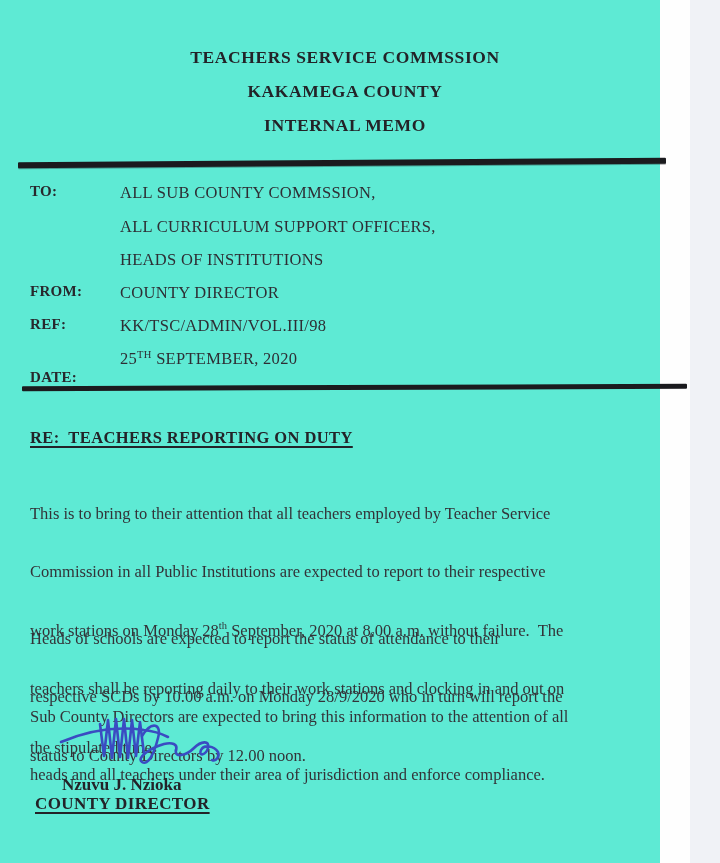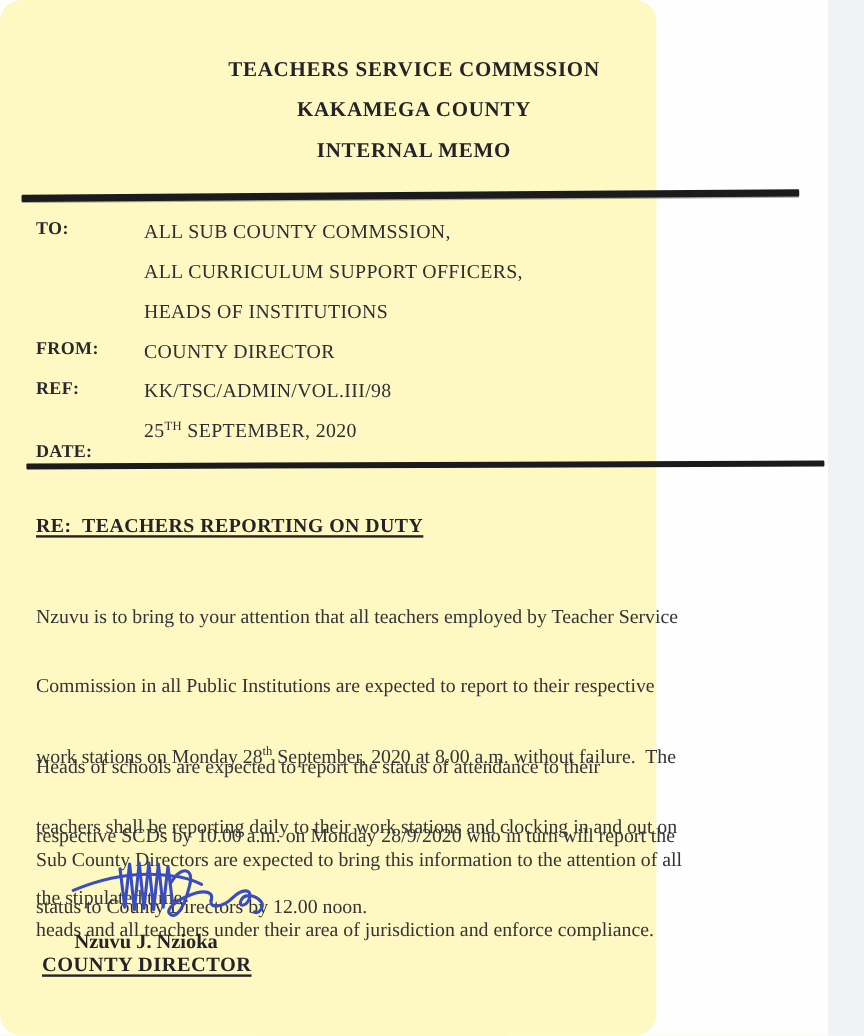--- a/index.html
+++ b/index.html
@@ -11,24 +11,23 @@
     height: 863px;
     position: relative;
     background: #fefefe;
     font-family: "Liberation Serif", "DejaVu Serif", serif;
     color: #2b2b30;
     overflow: hidden;
   }
   .page {
     position: absolute;
     left: 0; top: 0;
-    width: 547px;
+    width: 660px;
     height: 863px;
-    background: #fef9c3;
-    border-radius: 18px;
+    background: #5eead4;
   }
   .edge-strip {
     position: absolute;
     right: 0; top: 0;
     width: 30px;
     height: 863px;
     background: #f0f2f6;
   }
   .abs { position: absolute; white-space: pre; }
 
@@ -126,21 +125,21 @@
   <div class="abs meta-val" style="left:120px; top:316px;">KK/TSC/ADMIN/VOL.III/98</div>
 
   <div class="abs label" style="left:30px; top:341px;margin-top:28px;">DATE:</div>
   <div class="abs meta-val" style="left:120px; top:349px;"><span>25</span><sup class="ord">TH</sup><span> SEPTEMBER, 2020</span></div>
 
   <div class="rule rule-bottom"></div>
 
   <div class="abs subject" style="left:30px; top:428px;">RE:  TEACHERS REPORTING ON DUTY</div>
 
   <div class="abs" style="left:30px; top:467px;">
-    <div class="bodyline">Nzuvu is to bring to your attention that all teachers employed by Teacher Service</div>
+    <div class="bodyline">This is to bring to their attention that all teachers employed by Teacher Service</div>
     <div class="bodyline">Commission in all Public Institutions are expected to report to their respective</div>
     <div class="bodyline"><span>work stations on Monday 28</span><sup class="ord">th</sup><span> September, 2020 at 8.00 a.m. without failure.  The</span></div>
     <div class="bodyline">teachers shall be reporting daily to their work stations and clocking in and out on</div>
     <div class="bodyline">the stipulated time.</div>
   </div>
 
   <div class="abs" style="left:30px; top:592px;">
     <div class="bodyline">Heads of schools are expected to report the status of attendance to their</div>
     <div class="bodyline">respective SCDs by 10.00 a.m. on Monday 28/9/2020 who in turn will report the</div>
     <div class="bodyline">status to County Directors by 12.00 noon.</div>

